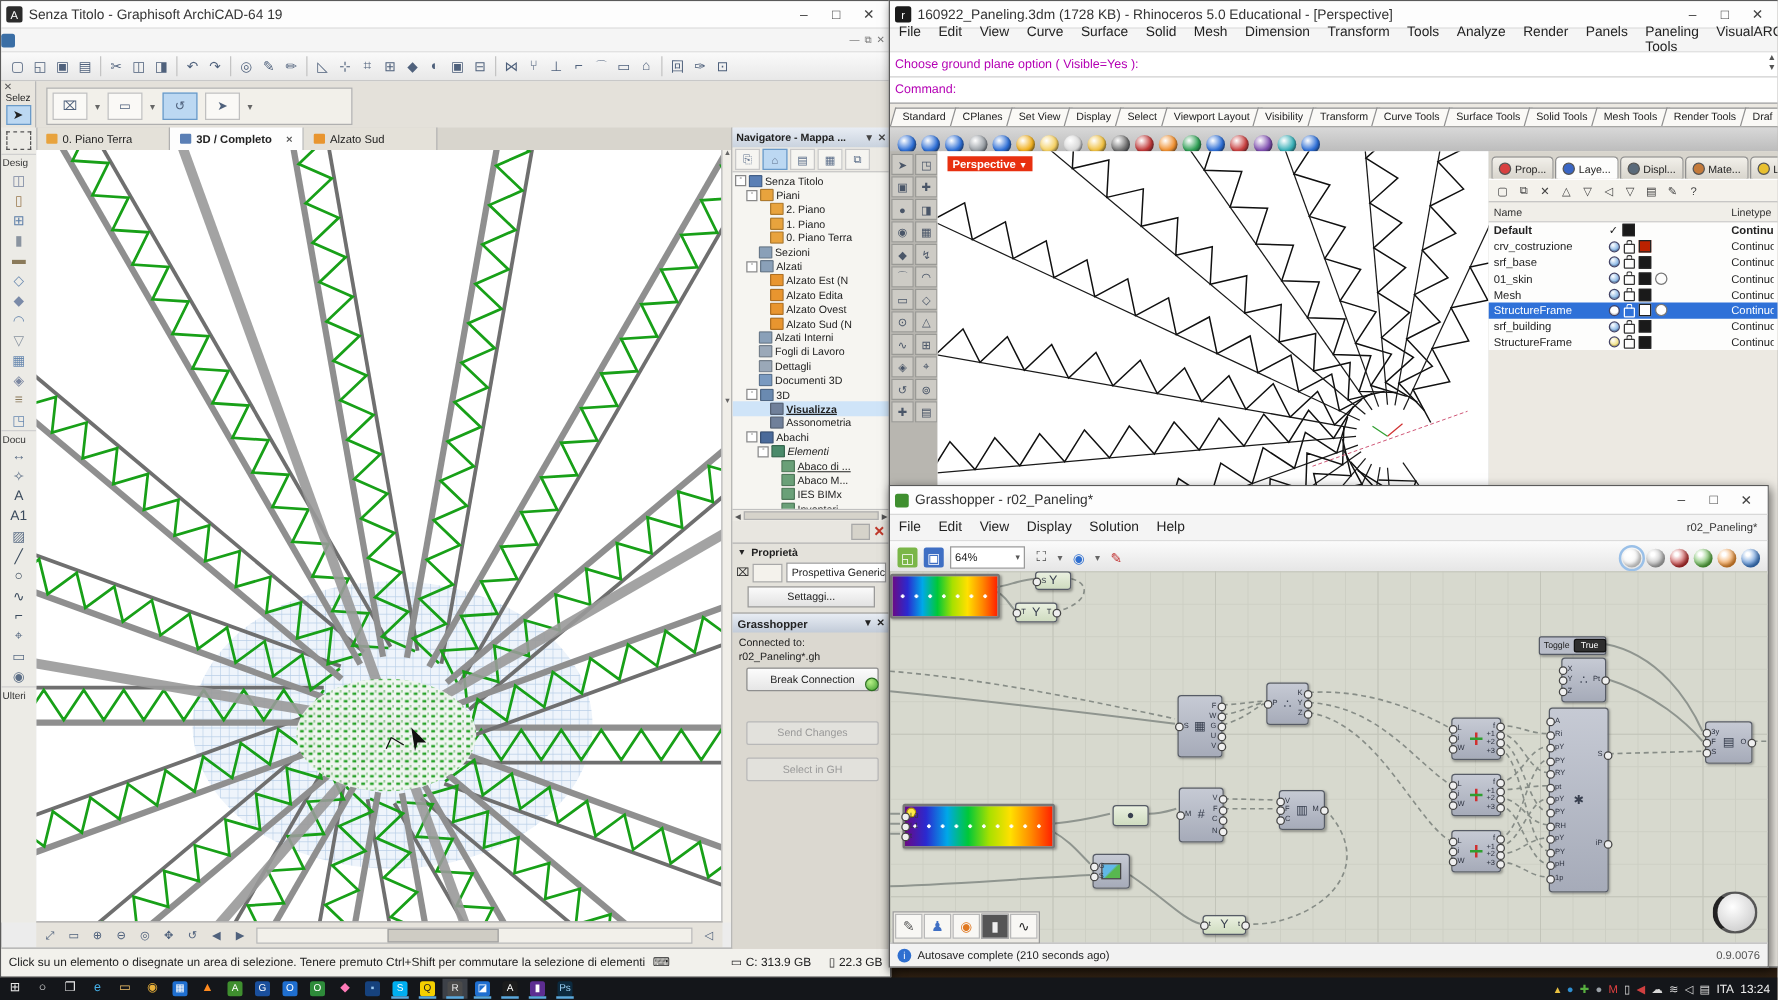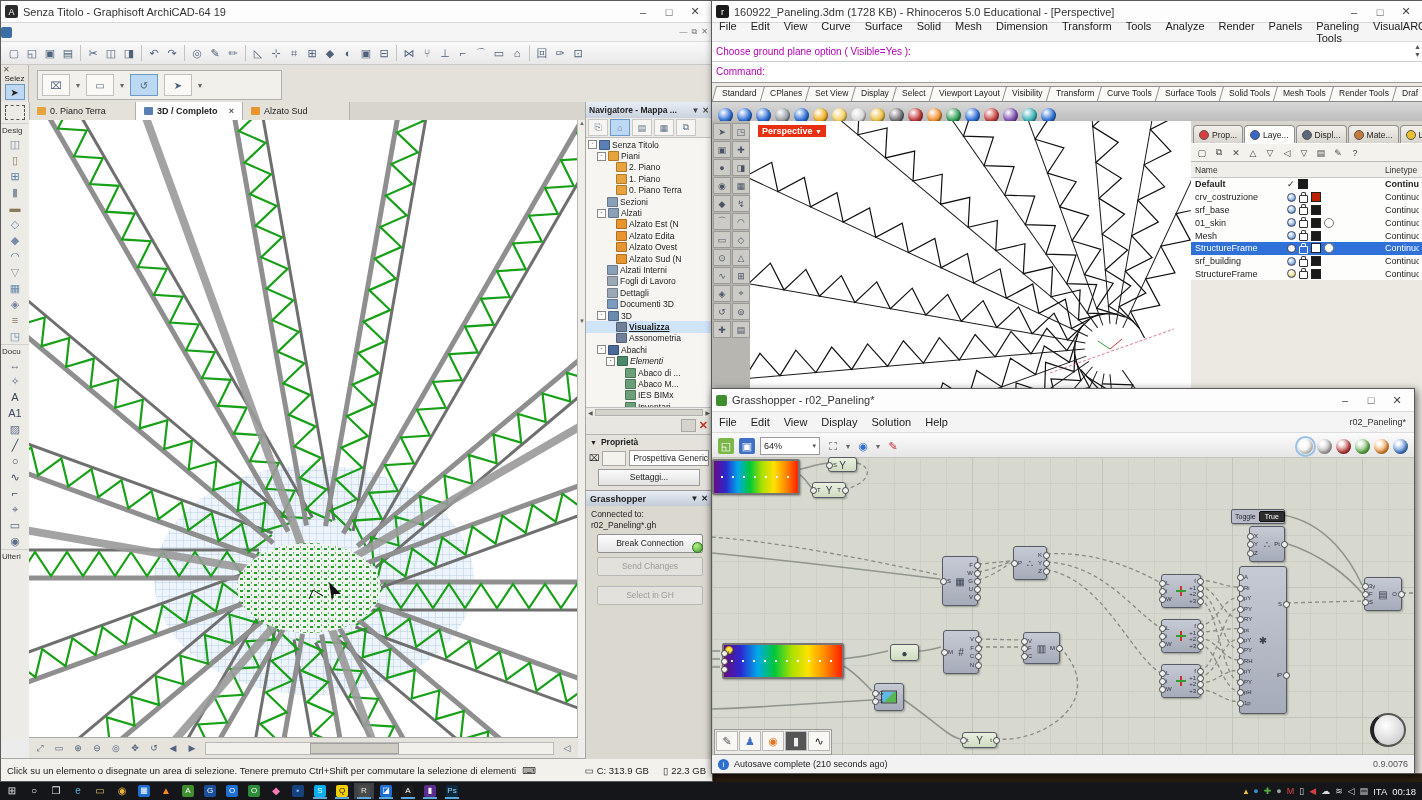--- a/index.html
+++ b/index.html
@@ -475,21 +475,21 @@
         <div class="trow" style="padding-left: 11px;">
           <div class="exp">-</div>
           <div class="tico" style="background: rgb(74, 106, 154);"></div>
           <div class="tlabel">Abachi</div>
         </div>
         <div class="trow" style="padding-left: 20px; font-style: italic;">
           <div class="exp">-</div>
           <div class="tico" style="background: rgb(74, 138, 106);"></div>
           <div class="tlabel">Elementi</div>
         </div>
-        <div class="trow" style="padding-left: 29px;">
+        <div class="trow" style="padding-left: 29px; text-decoration: underline;">
           <div class="expsp"></div>
           <div class="tico" style="background: rgb(106, 160, 120);"></div>
           <div class="tlabel">Abaco di ...</div>
         </div>
         <div class="trow" style="padding-left: 29px;">
           <div class="expsp"></div>
           <div class="tico" style="background: rgb(106, 160, 120);"></div>
           <div class="tlabel">Abaco M...</div>
         </div>
         <div class="trow" style="padding-left: 29px;">
@@ -530,21 +530,21 @@
         <span class="hb">▼</span>
         <span class="hb" style="margin-left:3px">✕</span>
       </div>
       <div id="ac-ghbody">
         <div>Connected to:</div>
         <div>r02_Paneling*.gh</div>
         <div style="position:relative">
           <span class="ghbtn">Break Connection</span>
           <span id="gh-green" style="top:8px"></span>
         </div>
-        <span class="ghbtn dis" style="margin-top:4px">Send Changes</span>
+        <span class="ghbtn dis" style="margin-top:24px">Send Changes</span>
         <span class="ghbtn dis" style="margin-top:10px">Select in GH</span>
       </div>
     </div>
   </div>
 </div>
 
 <div class="win" id="rh-win" style="left:711px;top:0;width:711px;height:772px">
   <div class="titlebar">
     <span class="appico" style="background:#1a1a1a">r</span>
     <span>160922_Paneling.3dm (1728 KB) - Rhinoceros 5.0 Educational - [Perspective]</span>
@@ -1201,15 +1201,15 @@
         <div class="tricon" style="color: rgb(154, 160, 166);">●</div>
         <div class="tricon" style="color: rgb(224, 64, 64);">M</div>
         <div class="tricon" style="color: rgb(216, 216, 216);">▯</div>
         <div class="tricon" style="color: rgb(208, 64, 64);">◀</div>
         <div class="tricon" style="color: rgb(216, 216, 216);">☁</div>
         <div class="tricon" style="color: rgb(216, 216, 216);">≋</div>
         <div class="tricon" style="color: rgb(216, 216, 216);">◁</div>
         <div class="tricon" style="color: rgb(216, 216, 216);">▤</div>
       </span>
     <span id="tb-lang">ITA</span>
-    <span id="tb-time">00:18</span>
+    <span id="tb-time">13:24</span>
   </div>
 </div>
 
 </body></html>

